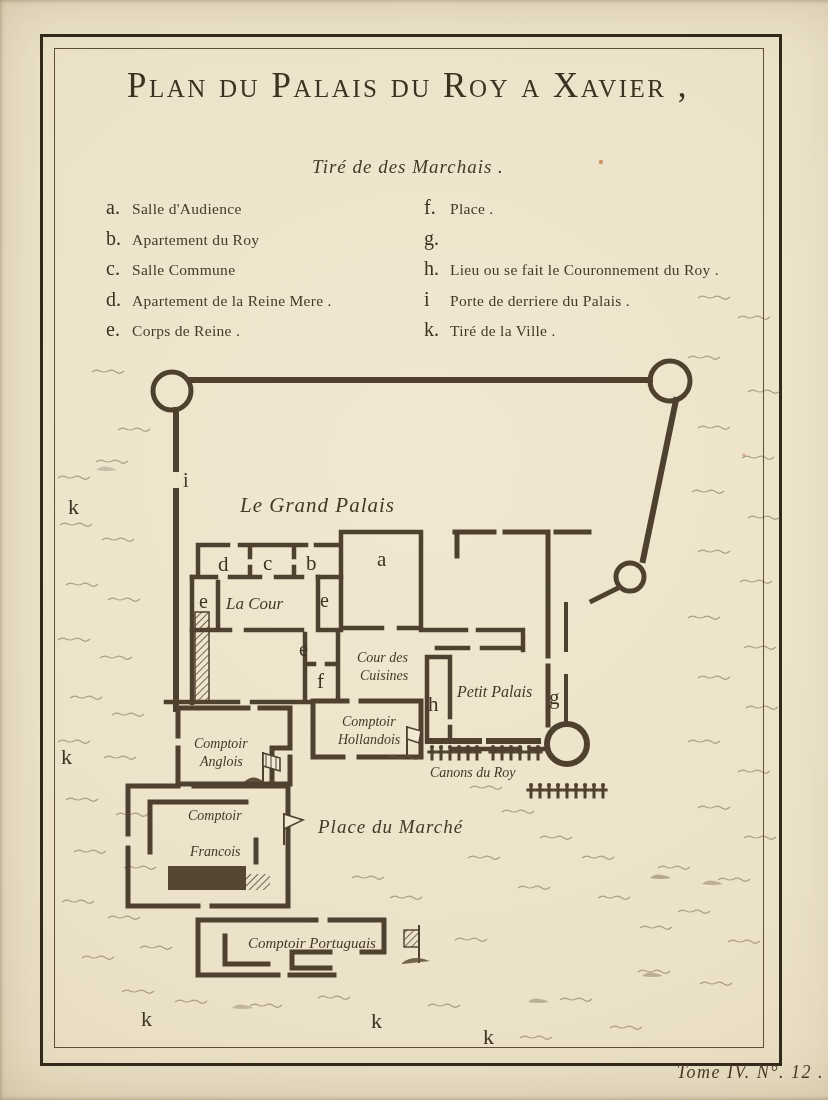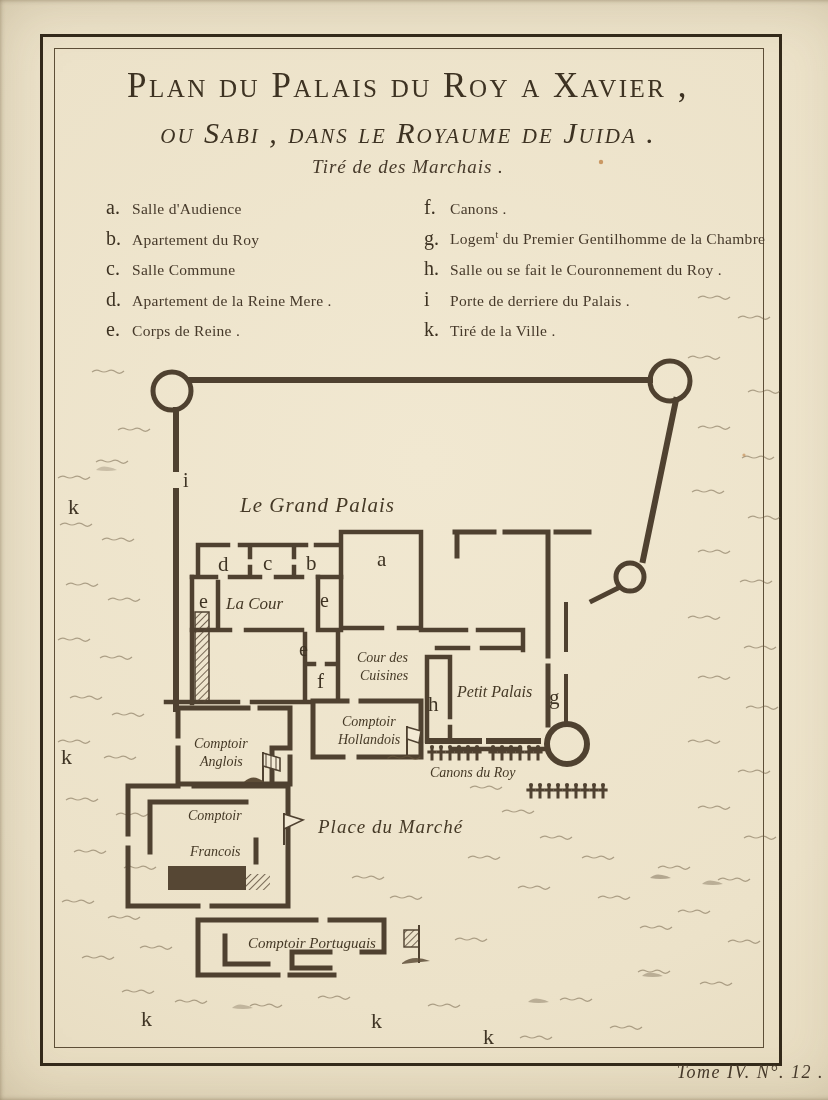--- a/index.html
+++ b/index.html
@@ -48,21 +48,20 @@
 </style>
 </head>
 <body>
 
 <div class="page">
 
   <div class="frame-outer"></div>
   <div class="frame-inner"></div>
 
   <div class="title1">Plan du Palais du Roy a Xavier ,</div>
-  <div class="title2">ou Sabi , dans le Royaume de Juida .</div>
   <div class="title3">Tiré de des Marchais .</div>
 
   <div class="legend">
     <div class="lcol left">
       <div class="lrow">
         <span class="lkey">a.</span>
         <span class="llabel">Salle d'Audience</span>
       </div>
       <div class="lrow">
         <span class="lkey">b.</span>
@@ -77,29 +76,28 @@
         <span class="llabel">Apartement de la Reine Mere .</span>
       </div>
       <div class="lrow">
         <span class="lkey">e.</span>
         <span class="llabel">Corps de Reine .</span>
       </div>
     </div>
     <div class="lcol right">
       <div class="lrow">
         <span class="lkey">f.</span>
-        <span class="llabel">Canons .</span>
+        <span class="llabel">Place .</span>
       </div>
       <div class="lrow">
         <span class="lkey">g.</span>
-        <span class="llabel"><span>Logem</span><sup>t</sup><span> du Premier Gentilhomme de la Chambre</span></span>
       </div>
       <div class="lrow">
         <span class="lkey">h.</span>
-        <span class="llabel">Salle ou se fait le Couronnement du Roy .</span>
+        <span class="llabel">Lieu ou se fait le Couronnement du Roy .</span>
       </div>
       <div class="lrow">
         <span class="lkey">i</span>
         <span class="llabel">Porte de derriere du Palais .</span>
       </div>
       <div class="lrow">
         <span class="lkey">k.</span>
         <span class="llabel">Tiré de la Ville .</span>
       </div>
     </div>

